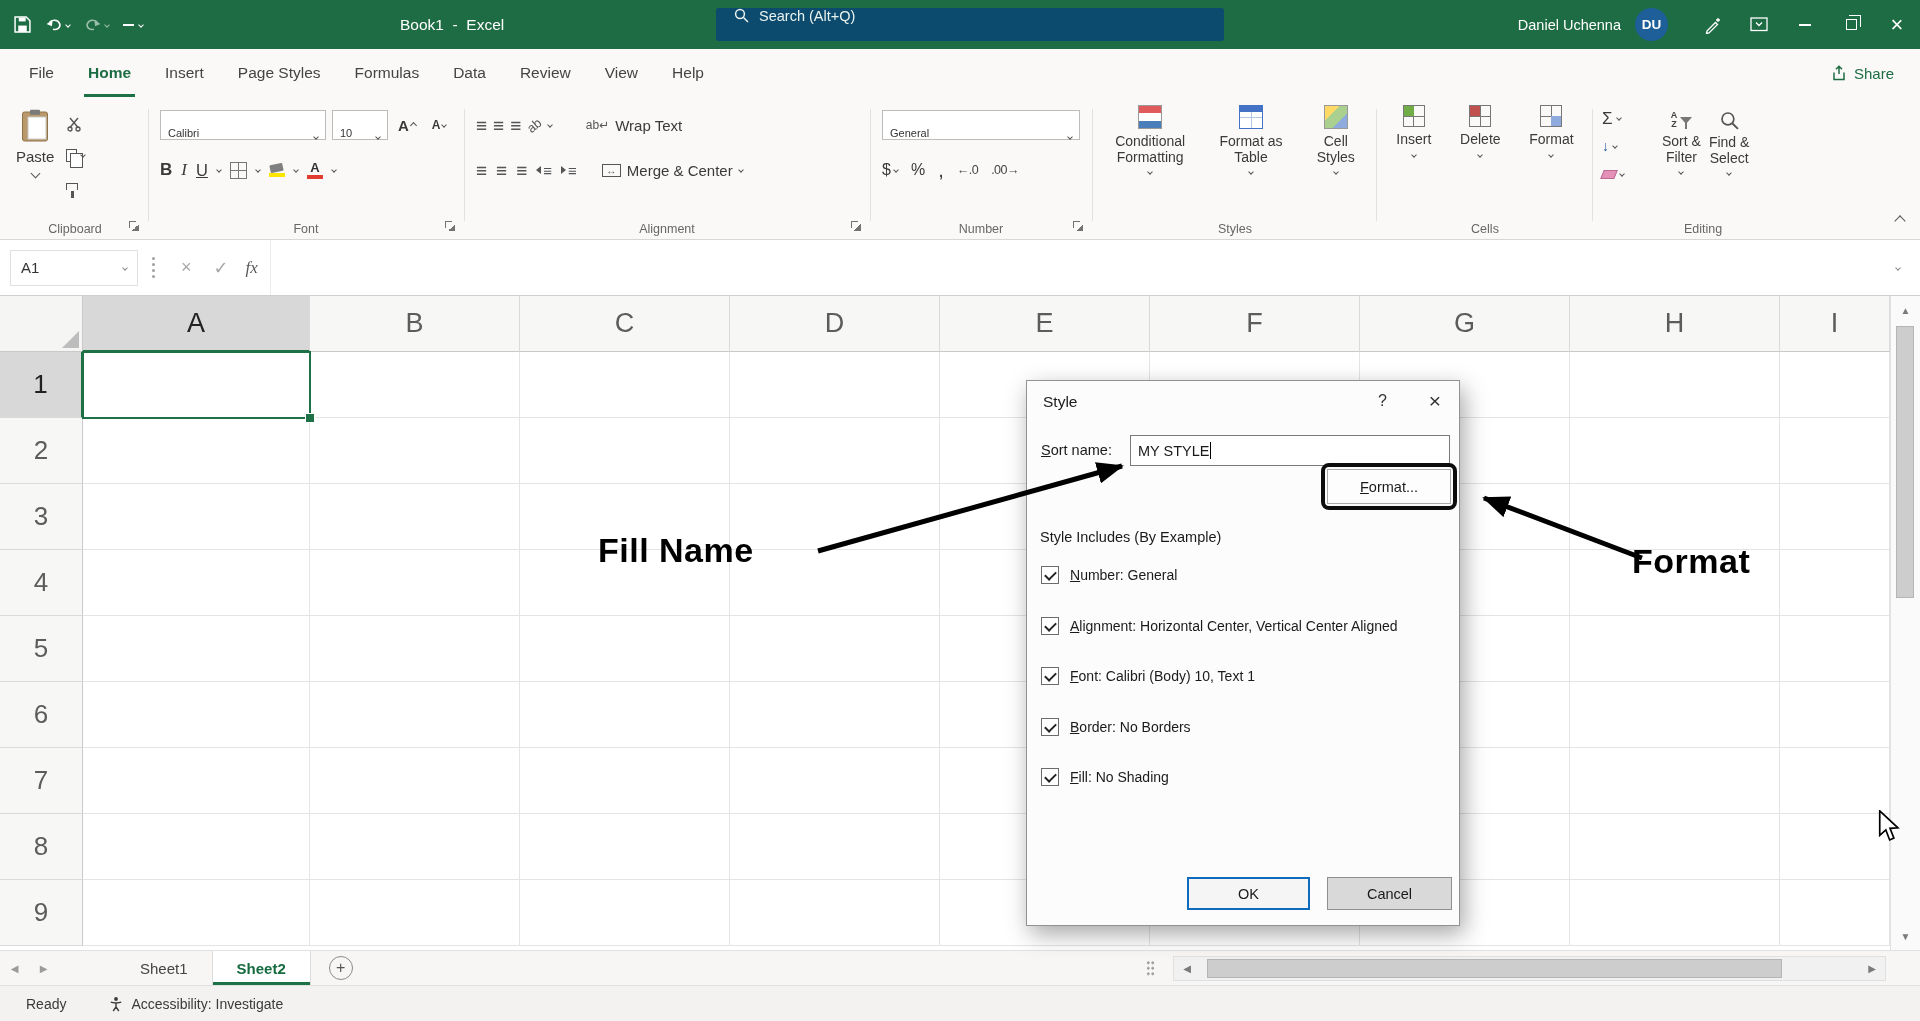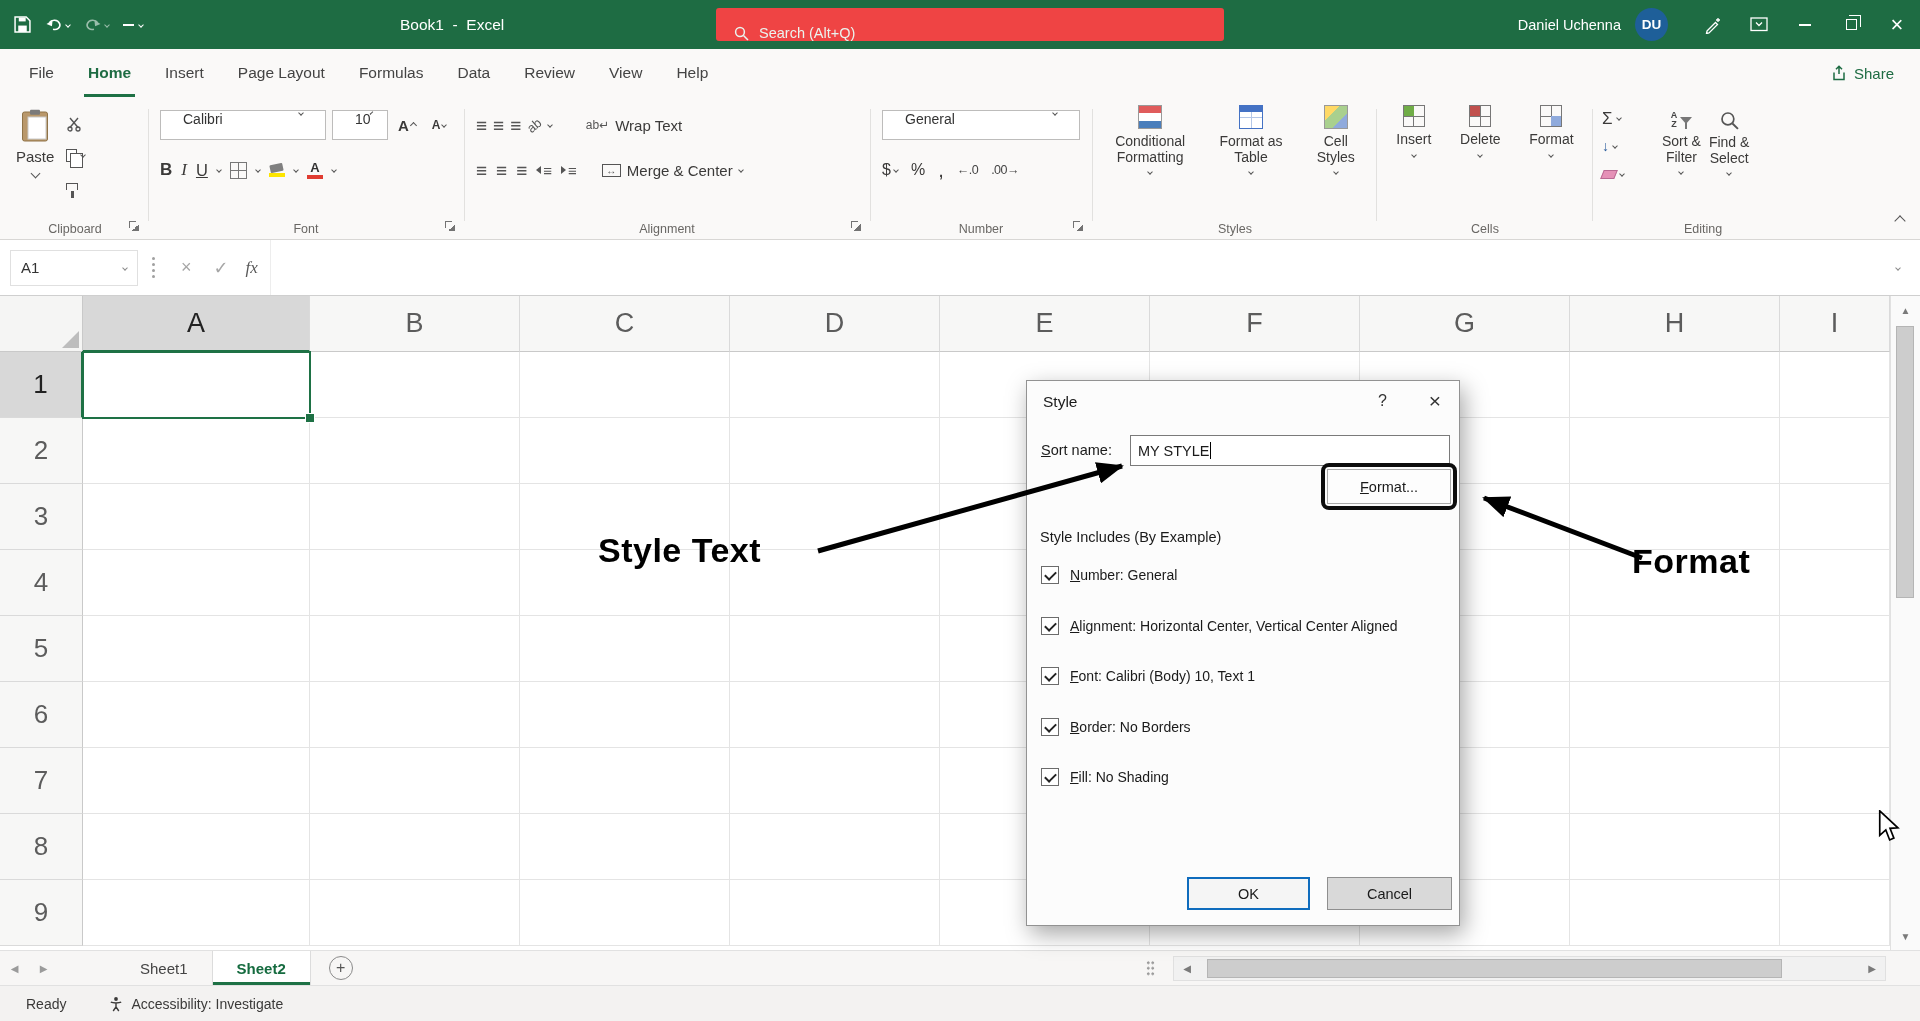--- a/index.html
+++ b/index.html
@@ -10,21 +10,21 @@
 .titlebar{position:absolute;left:0;top:0;width:1920px;height:49px;background:#1E6C43;color:#fff;z-index:10}
 .qat{position:absolute;left:14px;top:0;height:49px;display:flex;align-items:center;gap:14px}
 .tbtn{display:flex;align-items:center;gap:3px;cursor:pointer}
 .tbtn.dim{opacity:.55}
 .chev{width:7px;height:7px;border-right:1.5px solid #555;border-bottom:1.5px solid #555;transform:rotate(45deg);display:inline-block}
 .chev.w{border-color:#fff;width:5px;height:5px}
 .chev.t{width:4px;height:4px}
 .chev-up{width:8px;height:8px;border-left:1.7px solid #555;border-top:1.7px solid #555;transform:rotate(45deg);display:inline-block}
 .cbar{display:inline-block;width:11px;height:2px;background:#fff;margin-right:2px}
 .tb-title{position:absolute;left:400px;top:0;height:49px;display:flex;align-items:center;font-size:15.5px;white-space:pre}
-.tb-search{position:absolute;left:716px;top:8px;width:508px;height:33px;background:#ef4444;border-radius:3px;display:flex;align-items:flex-end;padding-left:18px;gap:10px;font-size:14.5px;color:#EAF3EE;cursor:text}
+.tb-search{position:absolute;left:716px;top:8px;width:508px;height:33px;background:#0c4a6e;border-radius:3px;display:flex;align-items:flex-start;padding-left:18px;gap:10px;font-size:14.5px;color:#EAF3EE;cursor:text}
 .tb-right{position:absolute;right:0;top:0;height:49px;display:flex;align-items:center}
 .tb-user{font-size:14.5px;margin-right:14px}
 .tb-avatar{width:33px;height:33px;border-radius:50%;background:#1E5F99;color:#fff;font-size:13.5px;font-weight:bold;display:flex;align-items:center;justify-content:center;margin-right:22px;cursor:pointer}
 .winbtn{width:46px;height:49px;display:flex;align-items:center;justify-content:center;cursor:pointer}
 .minbar{width:12px;height:2px;background:#fff}
 .restore{width:11px;height:11px;border:1.4px solid #fff;position:relative;background:#1E6C43}
 .restore::before{content:"";position:absolute;left:2px;top:-5px;width:11px;height:11px;border:1.4px solid #fff;border-bottom:none;border-left:none}
 .closex::before{content:"×";font-size:22px;line-height:1}
 
 
@@ -39,21 +39,21 @@
 .ribbon{position:absolute;top:97px;left:0;width:1920px;height:143px;background:#FAF9F8;border-bottom:1px solid #D8D7D5;z-index:8}
 .rgroup{position:absolute;top:0;height:142px}
 .gsep{position:absolute;top:12px;height:112px;width:1px;background:#E2E1DF}
 .glabel{position:absolute;bottom:3px;left:0;right:0;text-align:center;font-size:12.5px;color:#696764}
 .glauncher{position:absolute;right:4px;bottom:7px;width:12px;height:12px;cursor:pointer}
 .glauncher::before{content:"";position:absolute;left:1px;top:1px;width:6px;height:6px;border-left:1.5px solid #737373;border-top:1.5px solid #737373}
 .glauncher::after{content:"";position:absolute;right:1px;bottom:1px;width:7px;height:7px;background:linear-gradient(135deg,transparent 0 50%,#737373 50%)}
 .rrow1{position:absolute;left:8px;right:4px;top:10px;height:36px;display:flex;align-items:center;gap:6px}
 .rrow2{position:absolute;left:8px;right:4px;top:56px;height:34px;display:flex;align-items:center;gap:9px}
 .rbtn{display:flex;align-items:center;justify-content:center;color:#3B3A39;cursor:pointer}
-.combo{background:#fff;border:1px solid #BDBCBB;height:30px;display:flex;align-items:flex-start;padding:0 22px;font-size:14px;color:#333;cursor:pointer}
+.combo{background:#fff;border:1px solid #BDBCBB;height:30px;display:flex;align-items:flex-end;padding:0 7px;font-size:11px;color:#333;cursor:pointer}
 .combo .chev{margin-left:auto}
 .bigbtn{display:flex;flex-direction:column;align-items:center;justify-content:flex-start;gap:4px;padding-top:8px;height:112px;font-size:14px;color:#3B3A39;line-height:1.25;text-align:center;cursor:pointer}
 .clip-wrap{position:absolute;top:8px;left:10px;display:flex;gap:12px;height:112px}
 .paste-big{display:flex;flex-direction:column;align-items:center;gap:5px;font-size:15px;color:#3B3A39;padding-top:4px;cursor:pointer}
 .clip-col{display:flex;flex-direction:column;gap:9px;padding-top:8px}
 .mini{display:flex;align-items:center;gap:4px;height:22px;cursor:pointer}
 .ic-copy{width:11px;height:13px;border:1.4px solid #555;background:#fff;position:relative}
 .ic-copy::after{content:"";position:absolute;left:3px;top:3px;width:11px;height:13px;border:1.4px solid #555;background:#fff}
 .ic-painter{width:12px;height:7px;border:1.4px solid #555;border-bottom:none;position:relative}
 .ic-painter::after{content:"";position:absolute;left:4px;top:7px;width:3px;height:7px;background:#555}
@@ -256,21 +256,21 @@
       </div>
     <div class="winbtn closex"></div>
   </div>
 </div>
 
 <div class="menubar">
   <div class="mtabs">
       <div class="mtab">File</div>
       <div class="mtab active">Home</div>
       <div class="mtab">Insert</div>
-      <div class="mtab">Page Layout</div>
+      <div class="mtab">Page Styles</div>
       <div class="mtab">Formulas</div>
       <div class="mtab">Data</div>
       <div class="mtab">Review</div>
       <div class="mtab">View</div>
       <div class="mtab">Help</div>
     </div>
   <div class="share">
     <svg width="16" height="16" viewBox="0 0 16 16">
         <path d="M8 1.5 L8 9 M5 4.2 L8 1.2 L11 4.2 M3 7.5 V14.5 H13 V7.5" stroke="#1E6C43" stroke-width="1.5" fill="none"></path>
       </svg>
@@ -728,18 +728,18 @@
 
 <svg class="anno-svg" width="1920" height="1021">
   <defs>
     <marker id="ah" markerUnits="userSpaceOnUse" markerWidth="28" markerHeight="22" refX="25" refY="11" orient="auto">
         <path d="M0,0 L27,11 L0,22 Z" fill="#000"></path>
       </marker>
   </defs>
   <line x1="818" y1="551" x2="1122" y2="466" stroke="#000" stroke-width="5" marker-end="url(#ah)"></line>
   <line x1="1642" y1="558" x2="1484" y2="498" stroke="#000" stroke-width="5" marker-end="url(#ah)"></line>
 </svg>
-<div class="anno-text" style="left:598px;top:531px">Style Text</div>
+<div class="anno-text" style="left:598px;top:531px">Fill Name</div>
 <div class="anno-text" style="left:1632px;top:542px">Format</div>
 
 <svg class="cursor" style="left:1876px;top:810px" width="26" height="32" viewBox="0 0 13 19">
   <path d="M1 0.5 L1 15 L4.6 11.8 L6.9 17.8 L9.4 16.7 L7.1 10.9 L11.8 10.6 Z" fill="#fff" stroke="#000" stroke-width="1"></path>
 </svg>
 
 </body></html>

